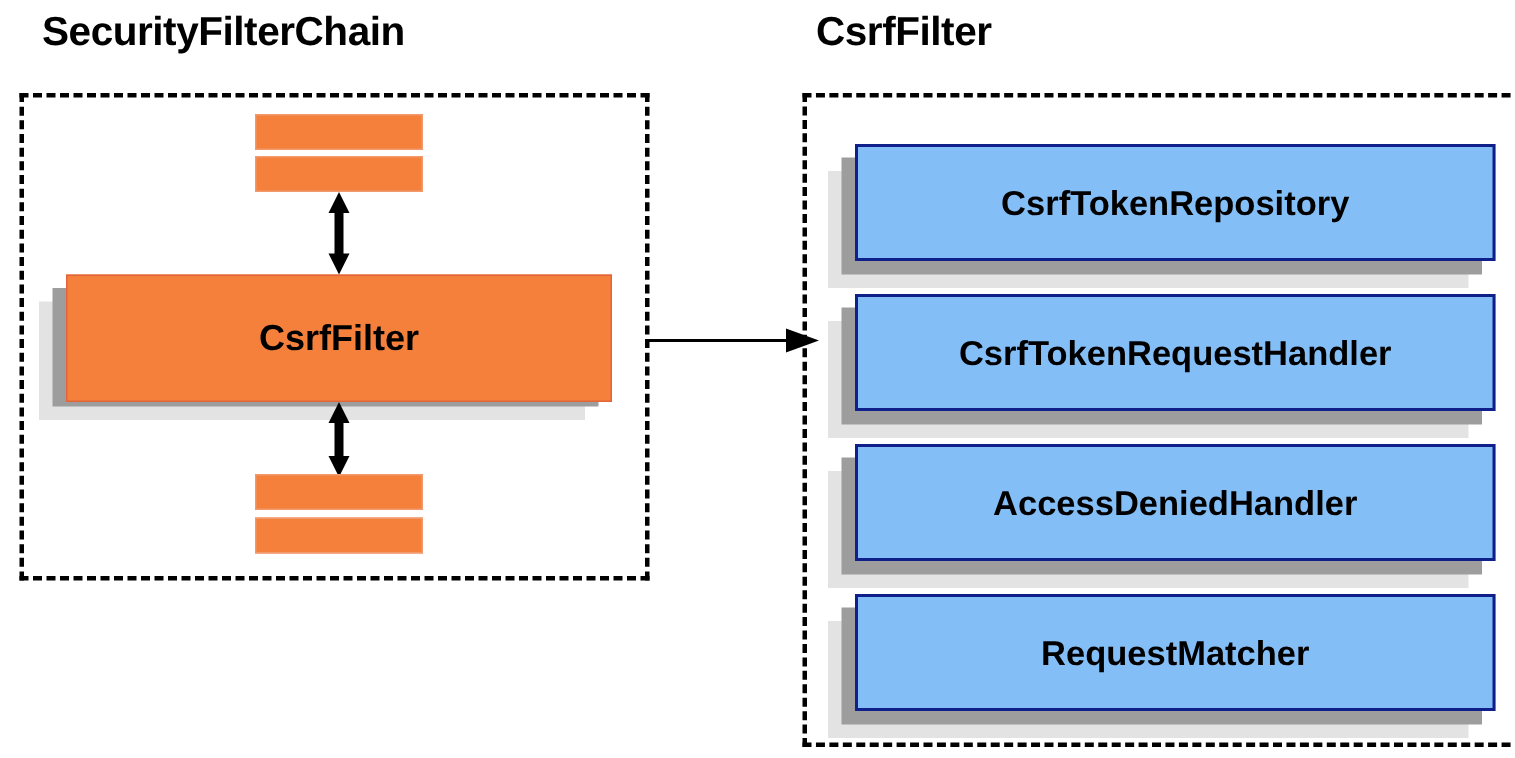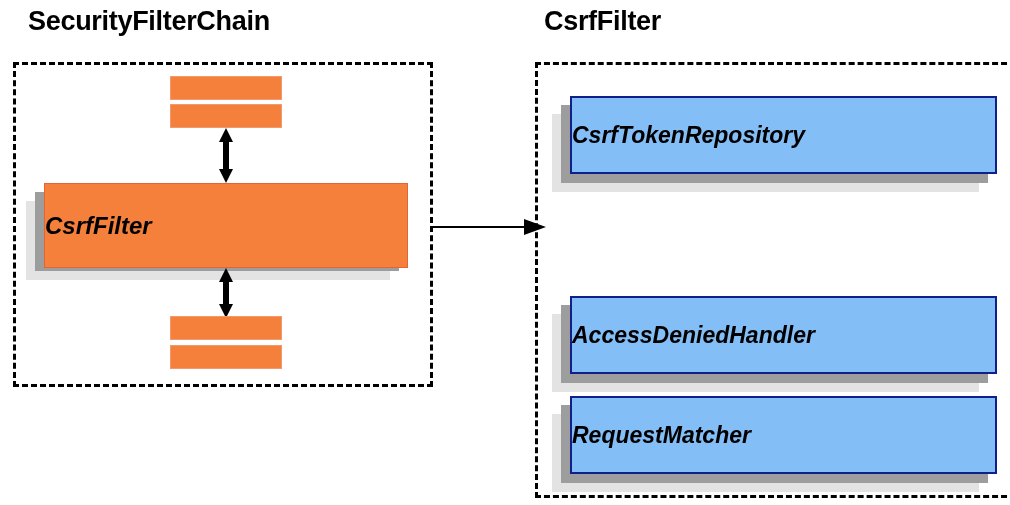--- a/index.html
+++ b/index.html
@@ -57,21 +57,21 @@
   }
   .card .layer.back {
     background: #e3e3e3;
   }
   .card .layer.mid {
     background: #9d9d9d;
   }
   .card .layer.front {
     display: flex;
     align-items: center;
-    font-style: italic;
+    justify-content: center;
   }
   .card .label {
     font-family: "Liberation Sans", sans-serif;
     font-weight: bold;
     color: #000000;
     white-space: nowrap;
     text-align: center;
   }
 
   
@@ -216,20 +216,27 @@
   <div class="dashed-box" id="box-right"></div>
 
   <div class="card card-blue" id="card-csrftokenrepository">
     <div class="layer back"></div>
     <div class="layer mid"></div>
     <div class="layer front">
       <span class="label">CsrfTokenRepository</span>
     </div>
   </div>
 
+  <div class="card card-blue" id="card-csrftokenrequesthandler">
+    <div class="layer back"></div>
+    <div class="layer mid"></div>
+    <div class="layer front">
+      <span class="label">CsrfTokenRequestHandler</span>
+    </div>
+  </div>
 
   <div class="card card-blue" id="card-accessdeniedhandler">
     <div class="layer back"></div>
     <div class="layer mid"></div>
     <div class="layer front">
       <span class="label">AccessDeniedHandler</span>
     </div>
   </div>
 
   <div class="card card-blue" id="card-requestmatcher">

